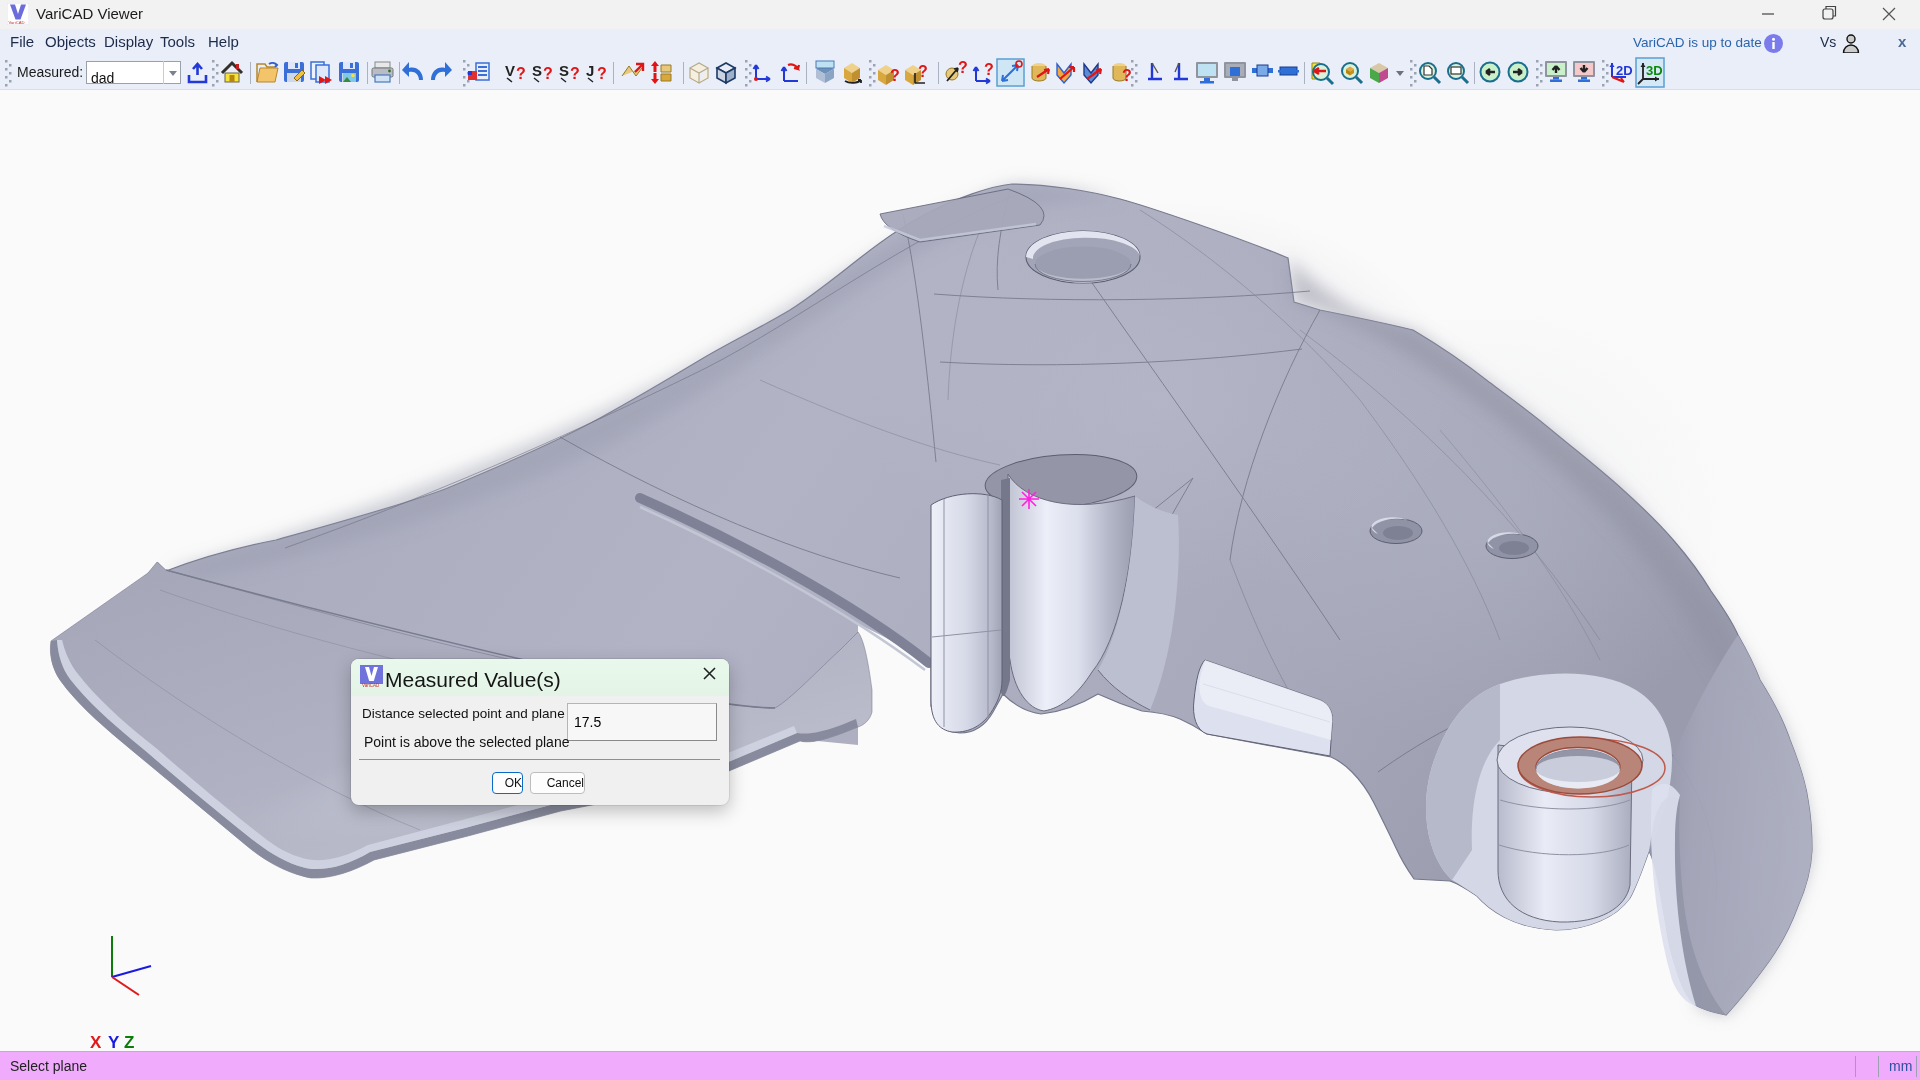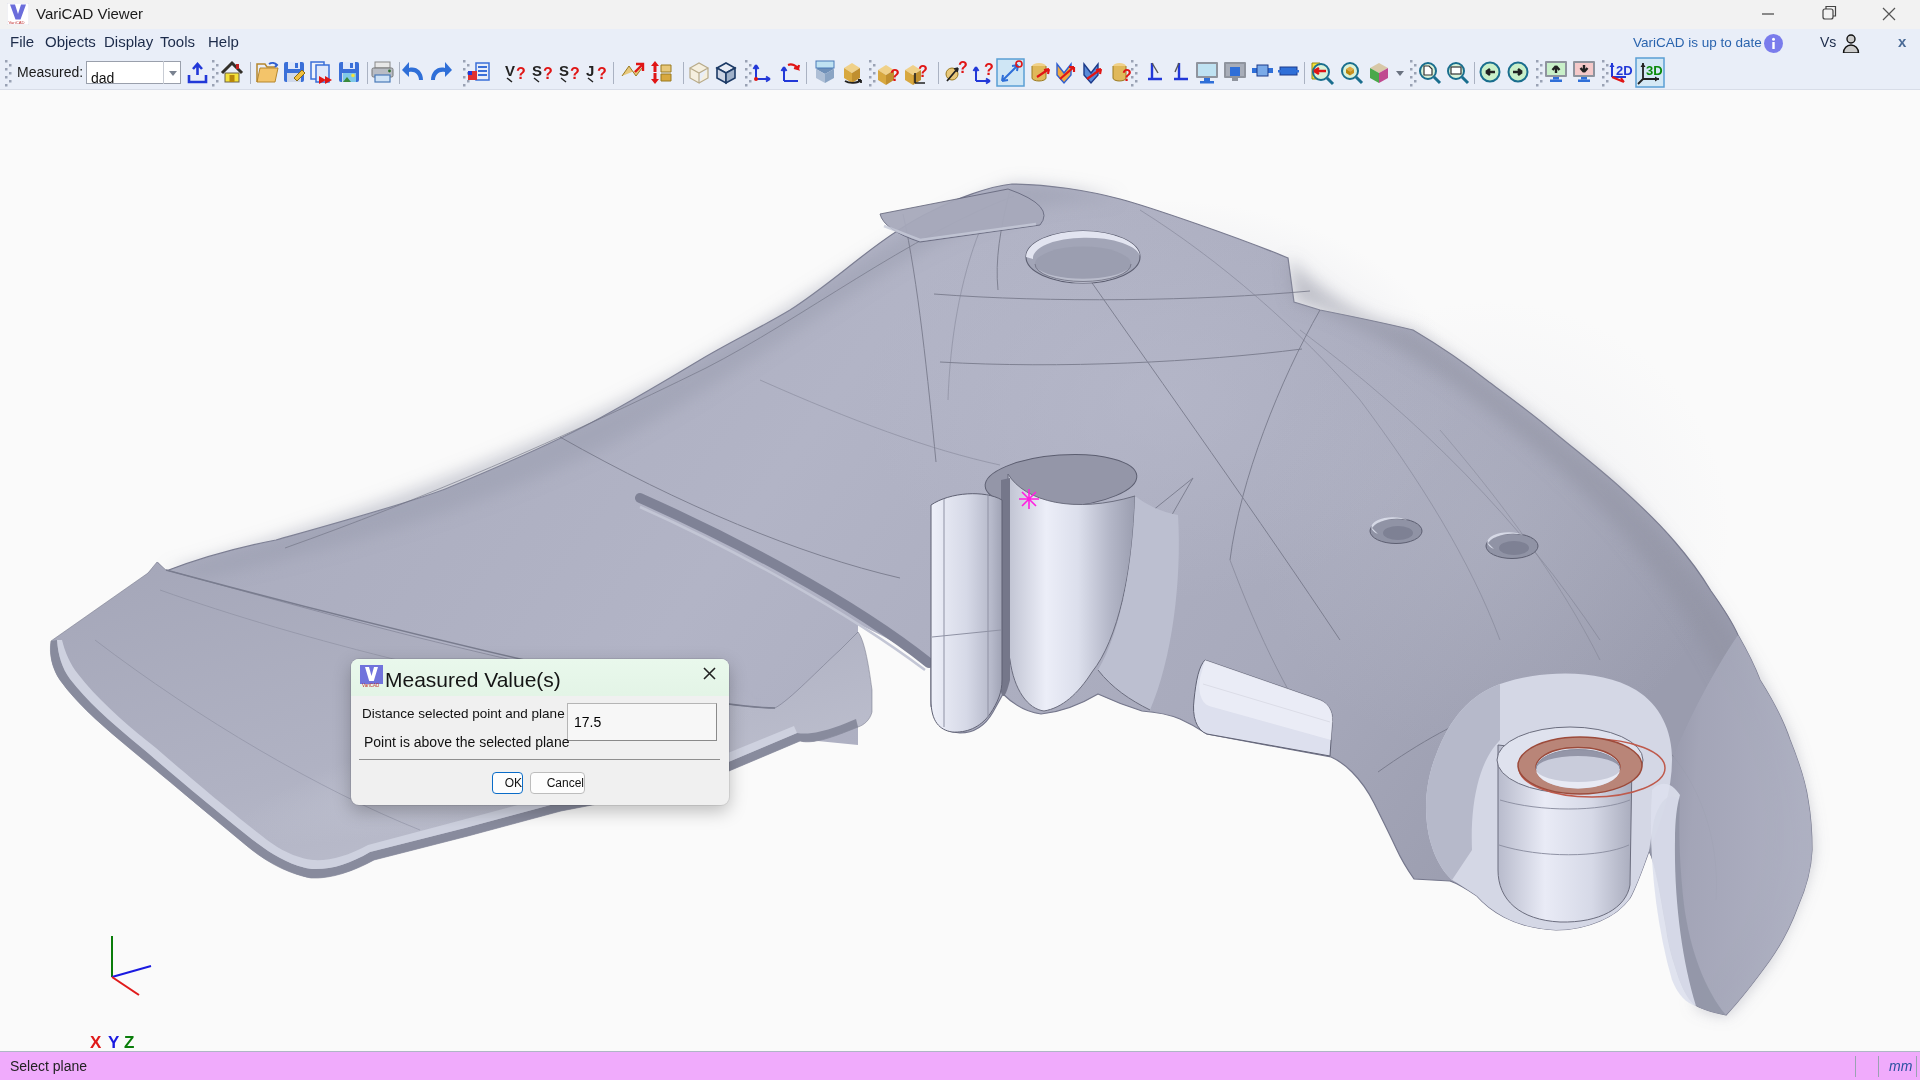--- a/index.html
+++ b/index.html
@@ -655,21 +655,21 @@
           <path d="M23,21 l-4,-2.5 v5 Z" fill="#222"></path>
           <text x="10" y="17" font-family="Liberation Sans" font-size="13" font-weight="bold" fill="#0a8a0a">3D</text>
         </g>
     </svg>
   </div>
 
   <div id="statusbar">
     <span style="position:absolute;left:10px;top:6px;">Select plane</span>
     <span class="sep" style="left:1855px;"></span>
     <span class="sep" style="left:1878px;"></span>
-    <span style="position:absolute;left:1889px;top:6px;color:#2a52a0;font-style:italic;">mm</span>
+    <span style="position:absolute;left:1889px;top:6px;color:#2a52a0;">mm</span>
     <span class="sep" style="left:1916px;"></span>
   </div>
 
   <div id="dialog">
     <div id="dlg-title">
       <svg style="position:absolute;left:9px;top:6px;" width="23" height="23" viewBox="0 0 23 23">
           <rect width="23" height="19" fill="#7173dc"></rect>
           <path d="M5 2 L9 2 L11.5 11 L14 2 L18 2 L13.8 16 L9.2 16 Z" fill="#fff"></path>
           <text x="2" y="22" font-size="4.5" fill="#c03030" font-family="Liberation Sans">VariCAD</text>
         </svg>

